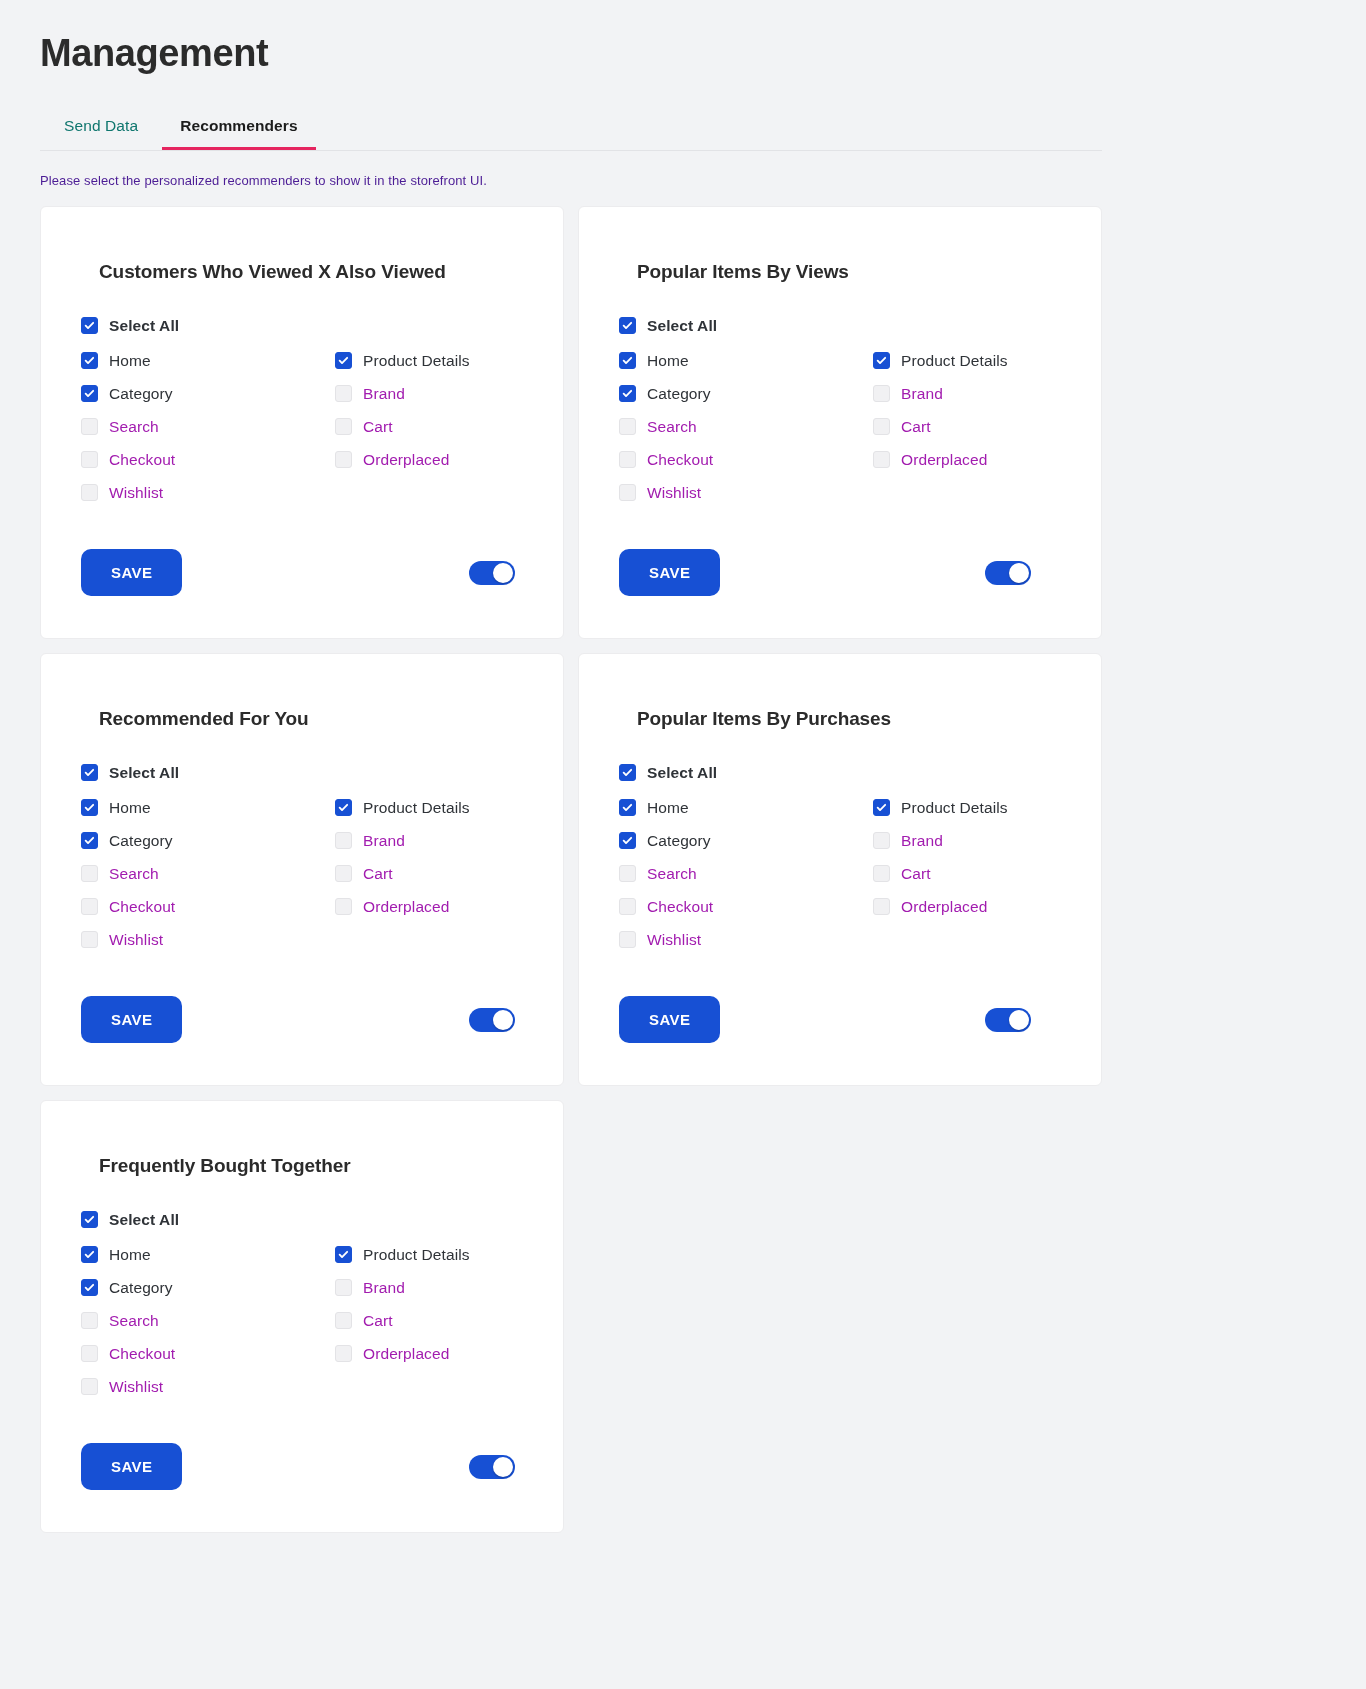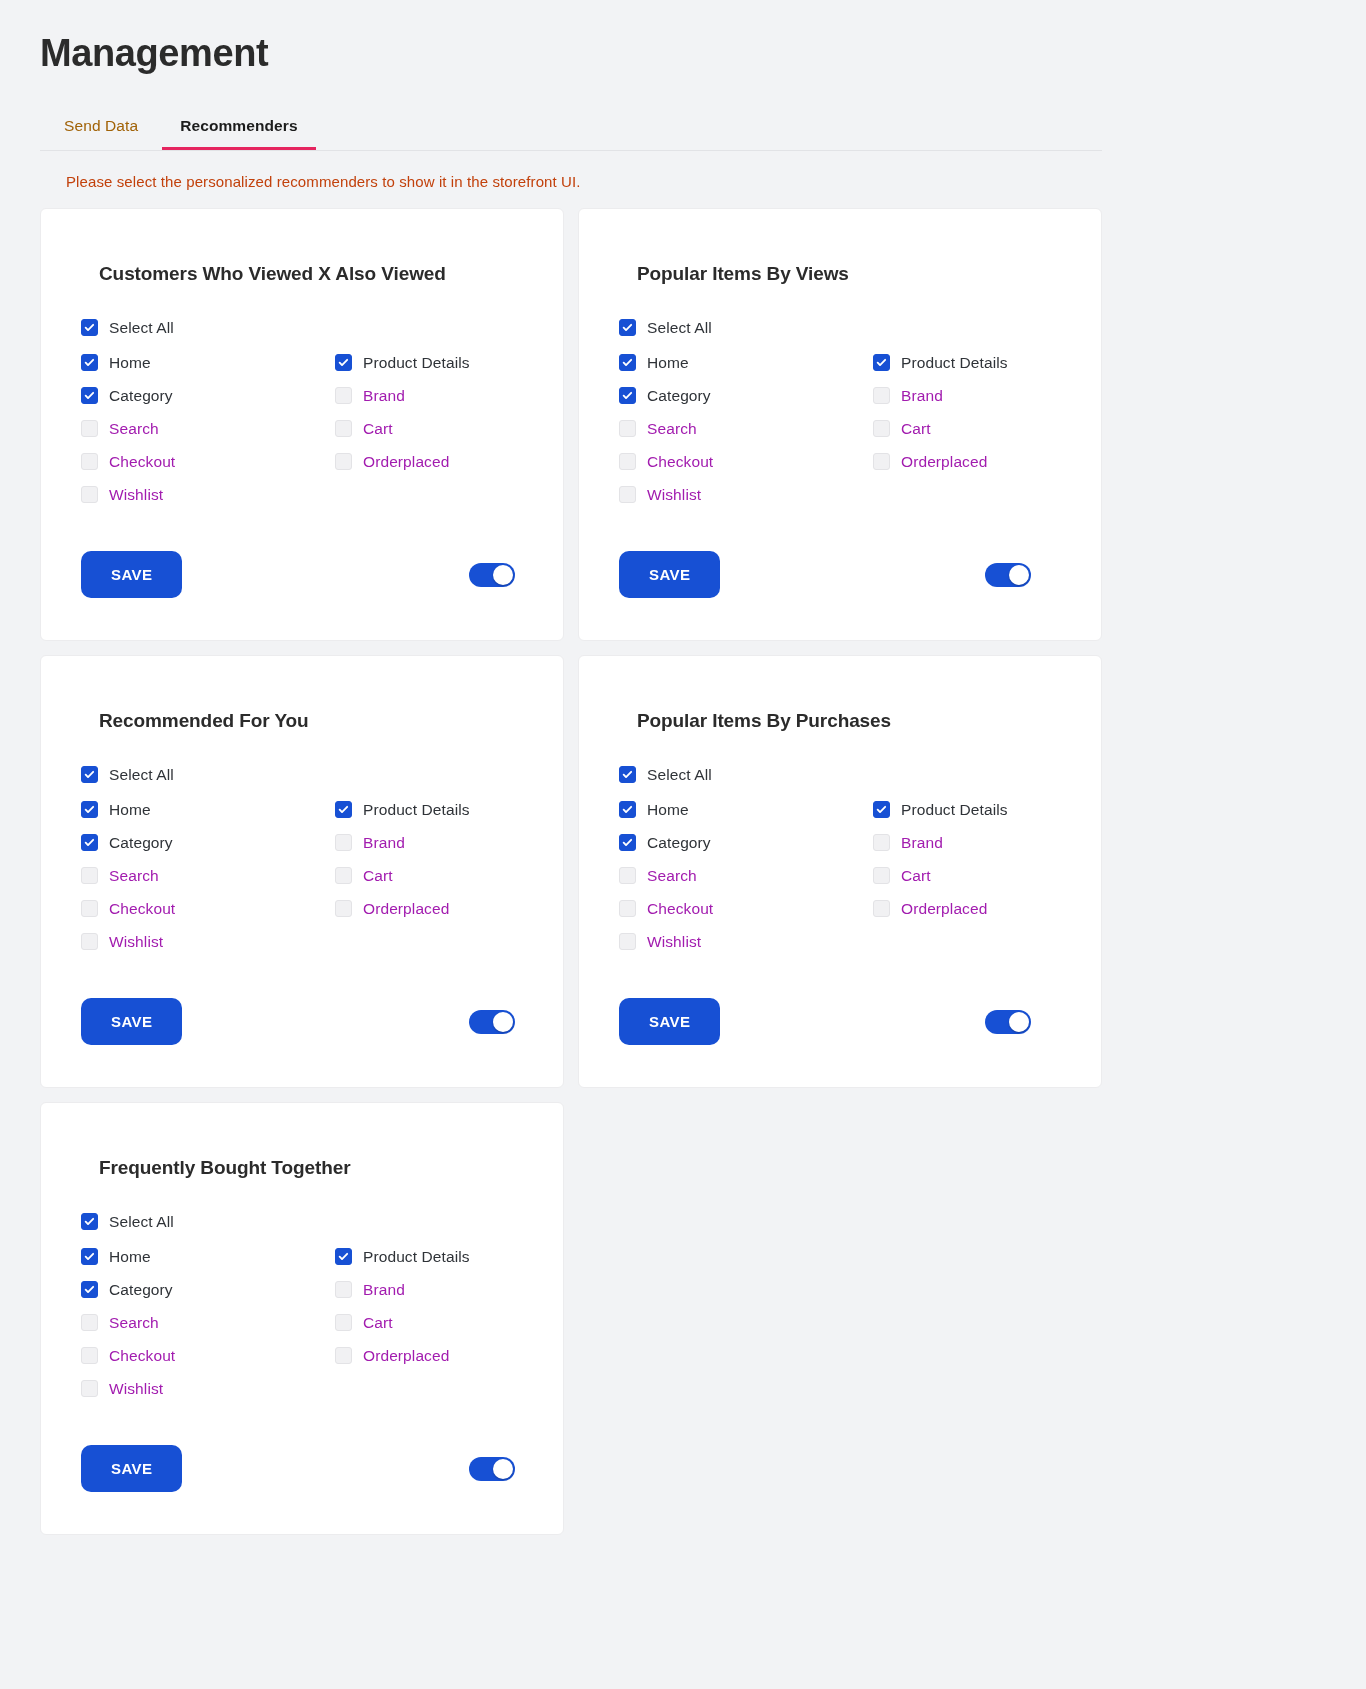--- a/index.html
+++ b/index.html
@@ -26,42 +26,41 @@
   }
   .tabs {
     display: flex;
     align-items: flex-end;
     gap: 0;
     border-bottom: 1px solid #e2e3e6;
     margin-top: 26px;
   }
   .tab {
     font-size: 15.5px;
-    color: #a16207;
+    color: #0f766e;
     padding: 10px 18px 12px 18px;
     cursor: pointer;
     background: none;
     border: none;
     border-bottom: 3px solid transparent;
     font-family: "Liberation Sans", sans-serif;
     letter-spacing: 0.1px;
     white-space: nowrap;
   }
   .tab:first-child { padding-left: 24px; padding-right: 24px; }
   .tab.active {
     color: #1c1c1c;
     font-weight: bold;
     border-bottom: 3px solid #e5245f;
   }
   .subtitle {
-    font-size: 15px;
-    color: #c2410c;
+    font-size: 13px;
+    color: #4c1d95;
     padding: 22px 0 18px 0;
     letter-spacing: 0.1px;
-    margin-left: 26px;
   }
   .grid {
     display: grid;
     grid-template-columns: 1fr 1fr;
     gap: 14px 14px;
     padding-bottom: 44px;
   }
   .card {
     background: #ffffff;
     border: 1px solid #ececee;
@@ -81,21 +80,21 @@
   .opt-row {
     display: flex;
     align-items: center;
     gap: 11px;
     height: 33px;
   }
   .opt-col-wrap {
     display: grid;
     grid-template-columns: 254px 1fr;
   }
-  .select-all-row { margin-bottom: 2px; }
+  .select-all-row { margin-bottom: 2px; font-weight: bold; }
   .cb {
     width: 17px;
     height: 17px;
     border-radius: 3px;
     flex: 0 0 auto;
     display: inline-flex;
     align-items: center;
     justify-content: center;
     cursor: pointer;
   }

